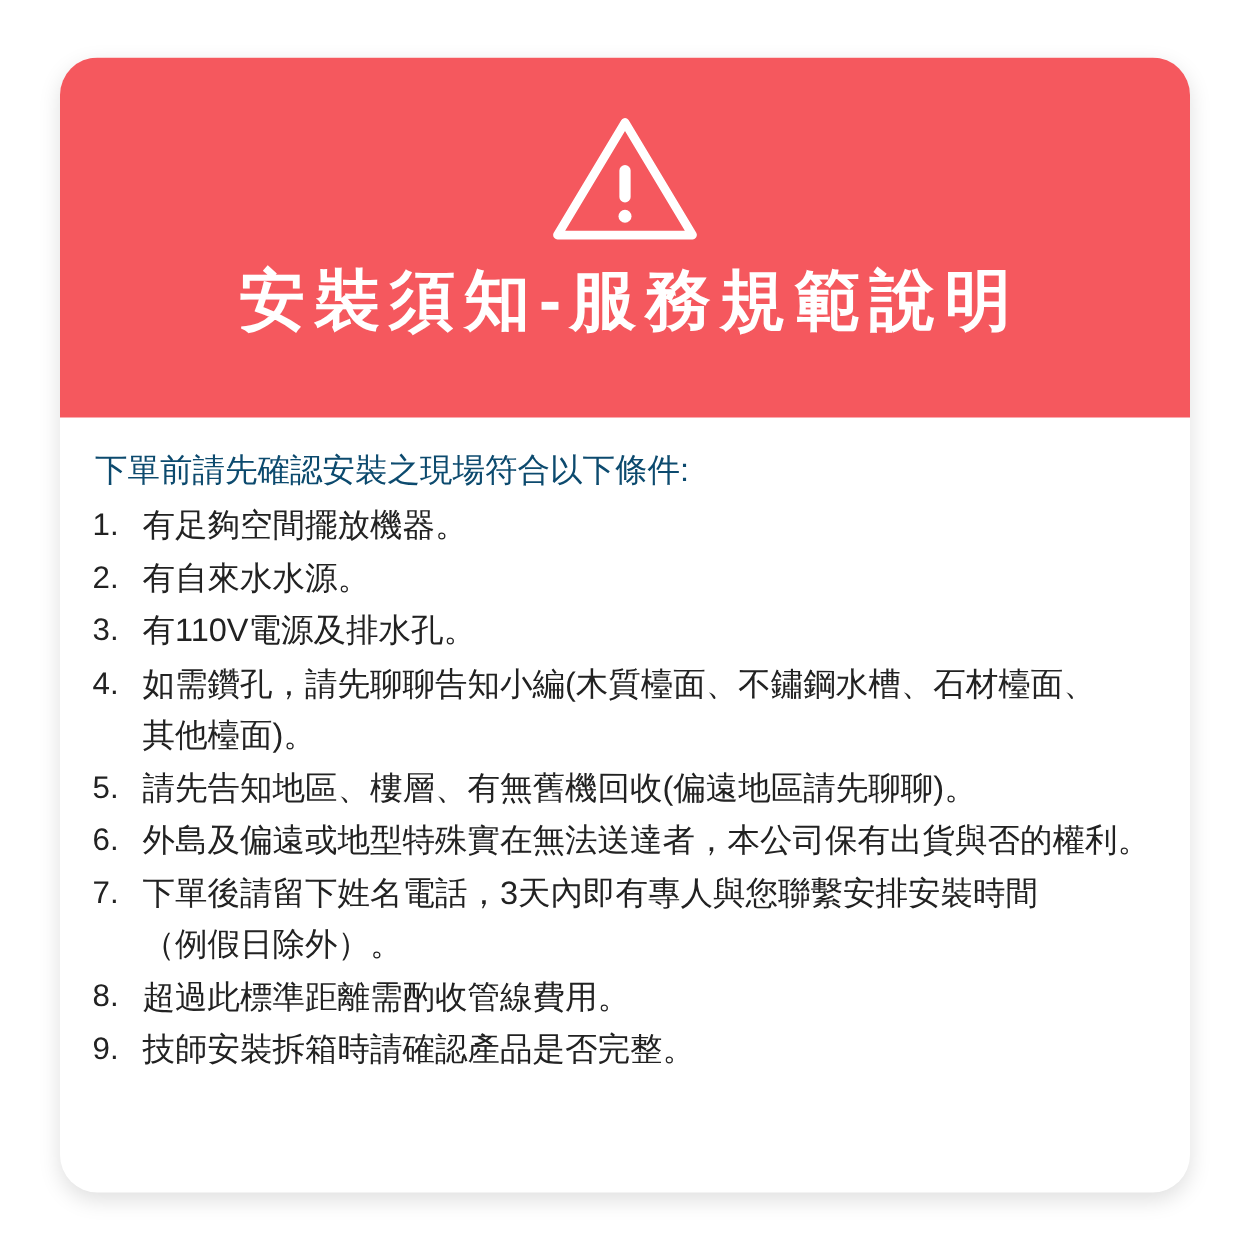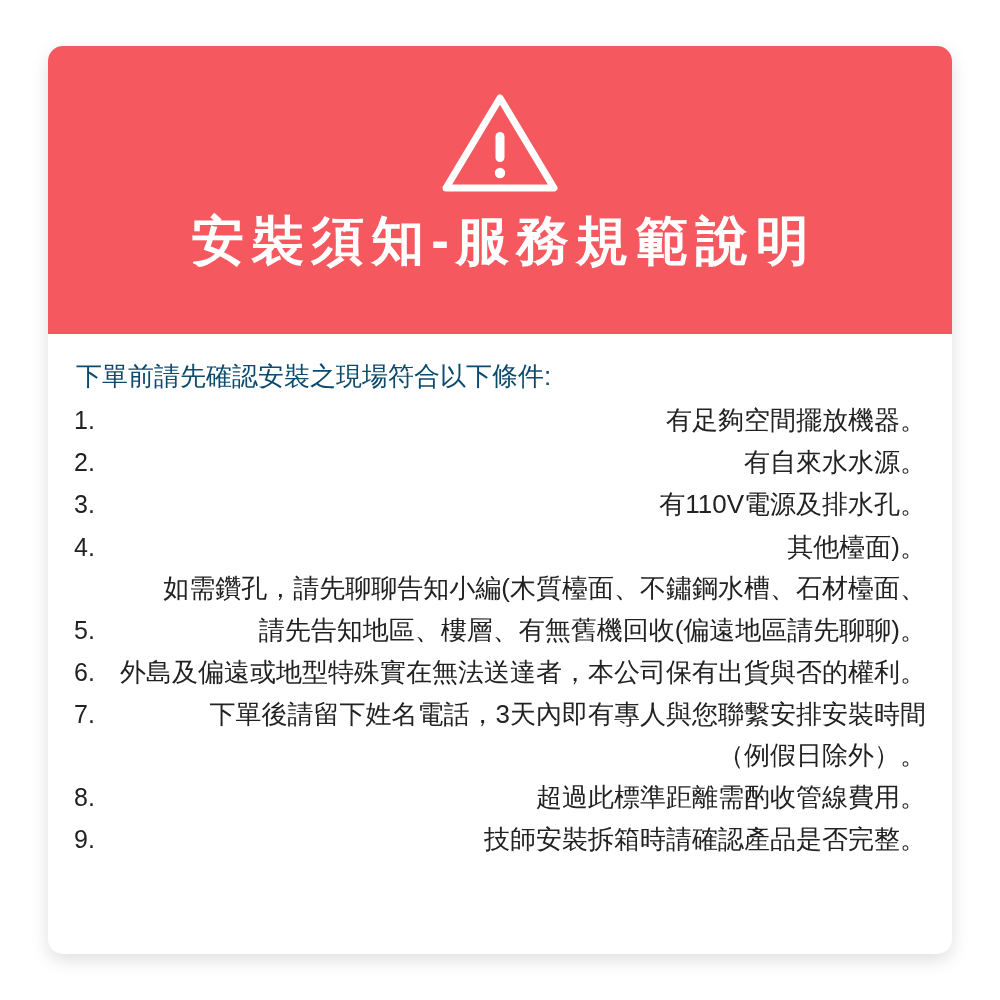--- a/index.html
+++ b/index.html
@@ -11,21 +11,21 @@
     font-family: "Liberation Sans", sans-serif;
   }
 
   #card {
     position: absolute;
     left: 48px;
     top: 46px;
     width: 904px;
     height: 908px;
     background: #ffffff;
-    border-radius: 15px;
+    border-radius: 30px;
     box-shadow: 0 6px 18px rgba(0,0,0,0.13);
     overflow: hidden;
   }
 
   #header {
     background: #f5585e;
     height: 288px;
     width: 100%;
     box-sizing: border-box;
     display: flex;
@@ -87,21 +87,20 @@
     padding-top: 1px;
   }
 
   .txt {
     flex: 1 1 auto;
   }
 
   .txt .cont {
     display: block;
     text-indent: 0;
-    text-align: right;
   }
 </style>
 </head>
 <body>
 
 <div id="card">
 
   <div id="header">
     <svg id="warning-icon" viewBox="0 0 122 104" xmlns="http://www.w3.org/2000/svg">
       <path d="M61 8 L115 98 L7 98 Z" fill="none" stroke="#ffffff" stroke-width="7" stroke-linejoin="round"></path>
@@ -133,22 +132,22 @@
       <li>
         <span class="num">3.</span>
         <span class="txt">
           <span class="cont">有110V電源及排水孔。</span>
         </span>
       </li>
 
       <li>
         <span class="num">4.</span>
         <span class="txt">
+          <span class="cont">如需鑽孔，請先聊聊告知小編(木質檯面、不鏽鋼水槽、石材檯面、</span>
           <span class="cont">其他檯面)。</span>
-          <span class="cont">如需鑽孔，請先聊聊告知小編(木質檯面、不鏽鋼水槽、石材檯面、</span>
         </span>
       </li>
 
       <li>
         <span class="num">5.</span>
         <span class="txt">
           <span class="cont">請先告知地區、樓層、有無舊機回收(偏遠地區請先聊聊)。</span>
         </span>
       </li>
 

